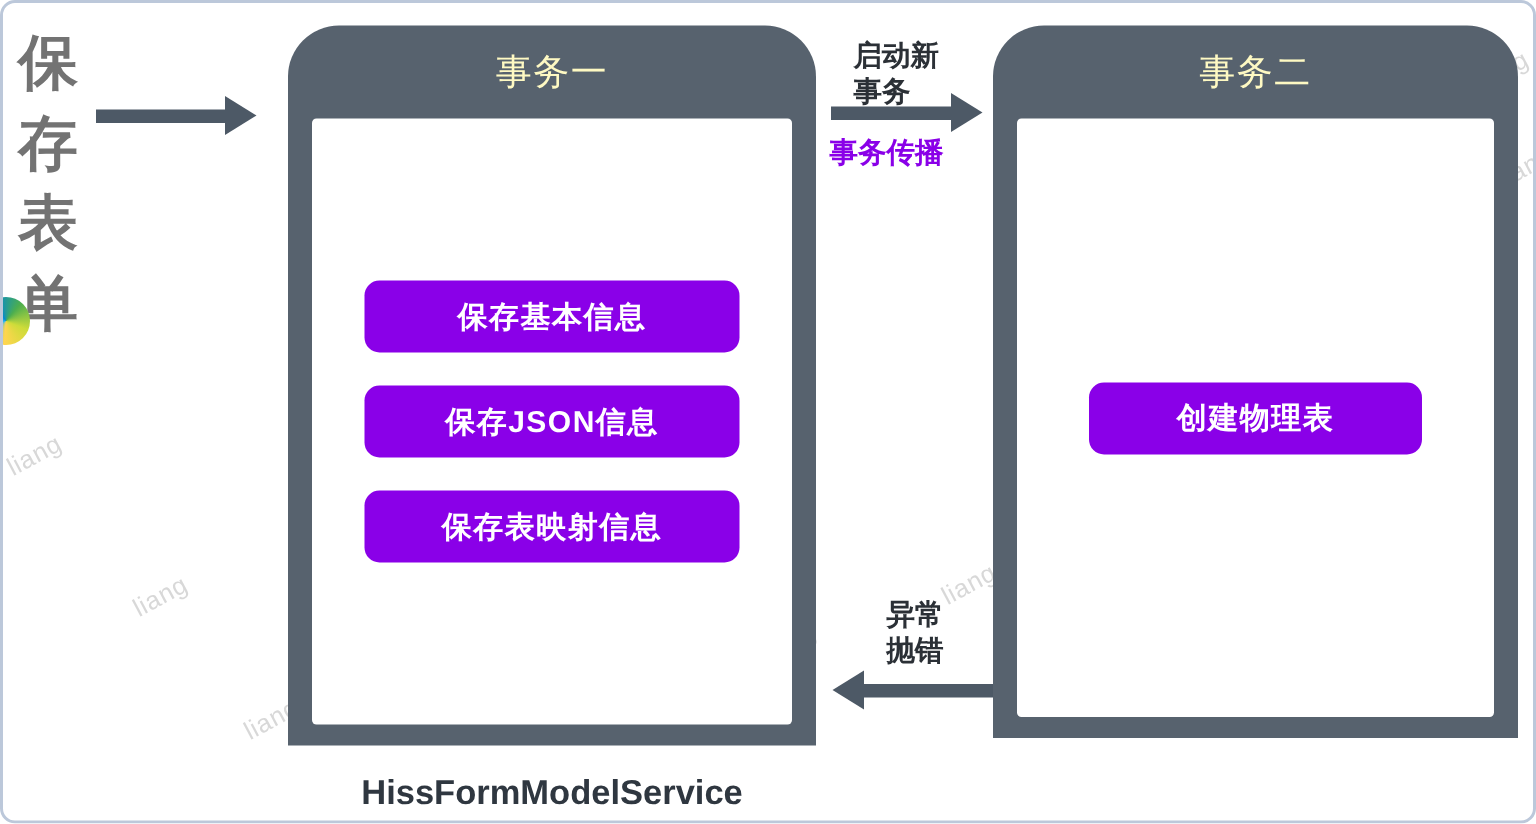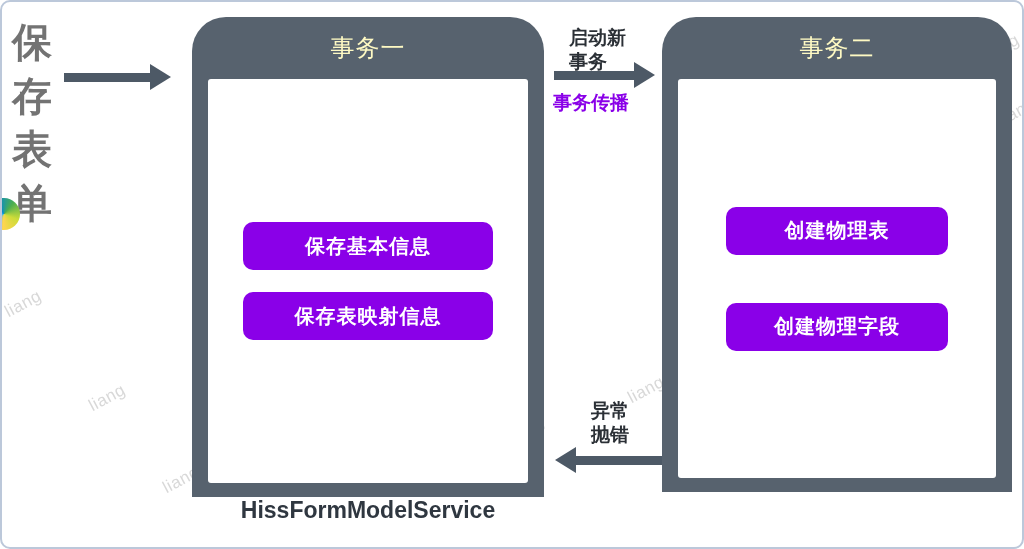--- a/index.html
+++ b/index.html
@@ -90,42 +90,42 @@
 
   <div class="arrow" style="left:62px;top:62px;">
     <div class="shaft" style="width:86px;"></div>
     <div class="head-right"></div>
   </div>
 
   <div class="tx" style="left:190px;top:15px;width:352px;height:480px;">
     <div class="tx-title">事务一</div>
     <div class="tx-panel panel-gap-22">
       <div class="step-btn wide">保存基本信息</div>
+      <div class="step-btn wide">保存JSON信息</div>
       <div class="step-btn wide">保存表映射信息</div>
     </div>
   </div>
 
   <div class="tx" style="left:660px;top:15px;width:350px;height:475px;">
     <div class="tx-title">事务二</div>
     <div class="tx-panel panel-gap-110">
       <div class="step-btn">创建物理表</div>
-      <div class="step-btn">创建物理字段</div>
     </div>
   </div>
 
   <div class="flow-label" style="left:567px;top:24px;">启动新
 事务</div>
   <div class="arrow" style="left:552px;top:60px;">
     <div class="shaft" style="width:80px;"></div>
     <div class="head-right"></div>
   </div>
   <div class="flow-label purple" style="left:551px;top:89px;">事务传播</div>
 
   <div class="flow-label" style="left:589px;top:397px;">异常
 抛错</div>
   <div class="arrow" style="left:553px;top:445px;">
     <div class="head-left"></div>
     <div class="shaft" style="width:86px;"></div>
   </div>
 
-  <div class="service-name" style="left:190px;top:495px;width:352px;">HissFormModelService</div>
+  <div class="service-name" style="left:190px;top:513px;width:352px;">HissFormModelService</div>
 
 </div>
 
 </body></html>

